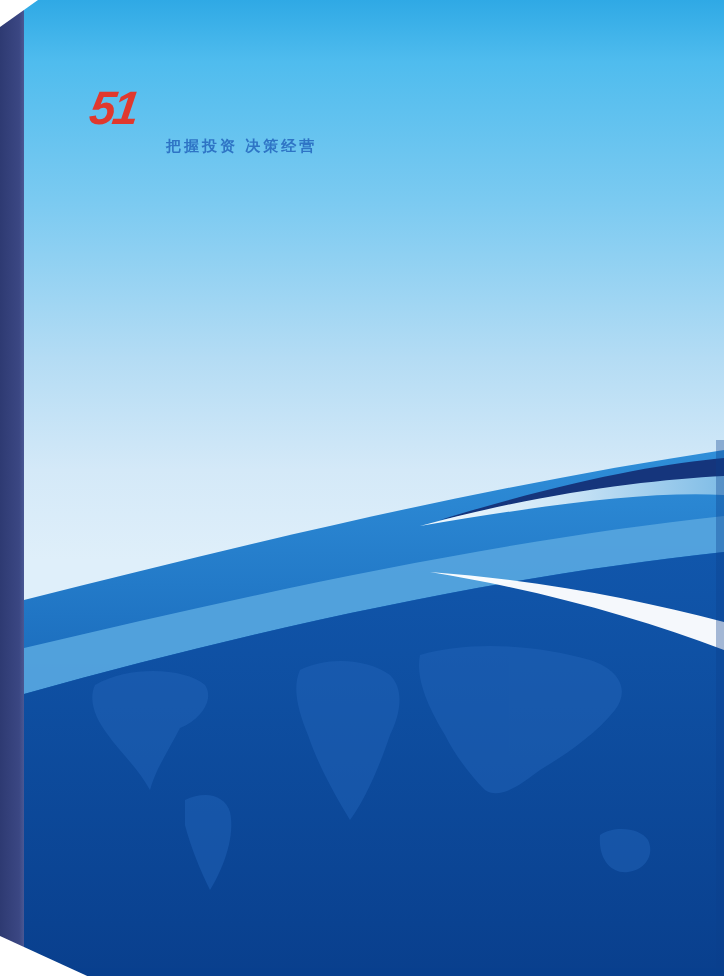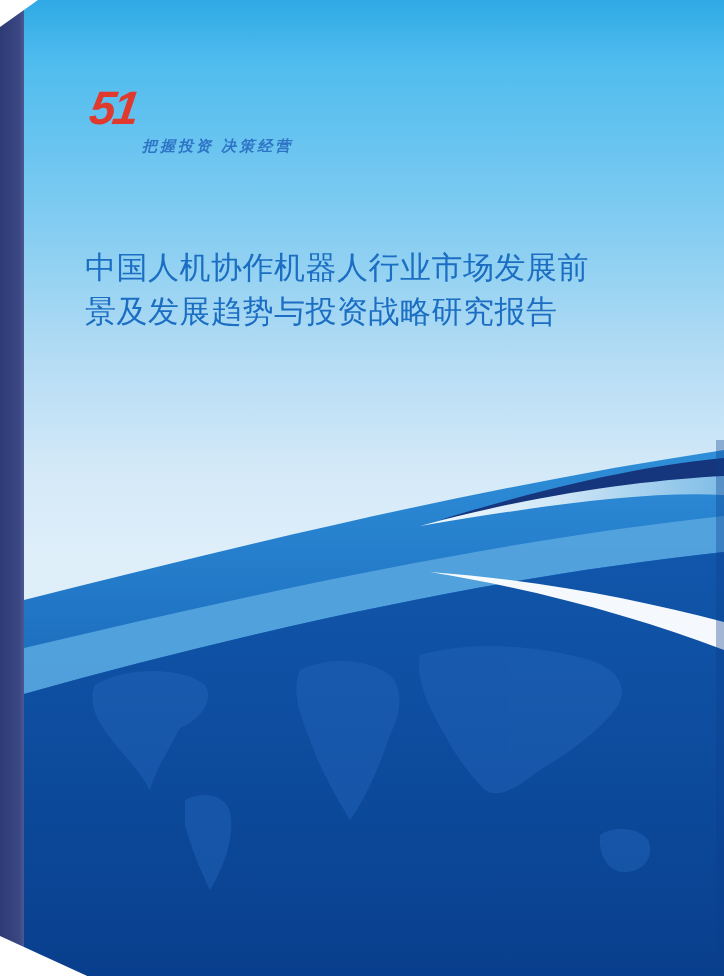--- a/index.html
+++ b/index.html
@@ -17,22 +17,22 @@
   .logo-mark{
     font-size:47px;font-weight:800;font-style:italic;
     color:#E0392E;letter-spacing:-3px;transform:skewX(-8deg);
     line-height:1;
   }
   .logo-name{
     font-size:38px;font-weight:700;color:#1A63AE;
     letter-spacing:0;margin-left:3px;line-height:1;
   }
   .logo-tagline{
-    margin-left:52px;margin-top:6px;
-    font-size:15px;font-weight:700;font-style:italic;
+    margin-left:76px;margin-top:6px;
+    font-size:15px;font-weight:700;
     color:#2E74C5;letter-spacing:3px;white-space:nowrap;
   }
   
   .title{
     position:absolute;left:85px;top:246px;width:600px;
     font-size:31px;line-height:44px;font-weight:500;
     color:#1B6EC2;letter-spacing:0.5px;
   }
   .title .line{white-space:nowrap;}
 </style>
@@ -112,18 +112,14 @@
     <rect x="0" y="976" width="724" height="4" fill="#ffffff"></rect>
   </svg>
 
   <div class="logo">
     <div class="logo-row">
       <span class="logo-mark">51</span>
     </div>
     <div class="logo-tagline">把握投资 决策经营</div>
   </div>
 
-  <div class="title">
-    <div class="line">中国人机协作机器人行业市场发展前</div>
-    <div class="line">景及发展趋势与投资战略研究报告</div>
-  </div>
 
 </div>
 
 </body></html>

